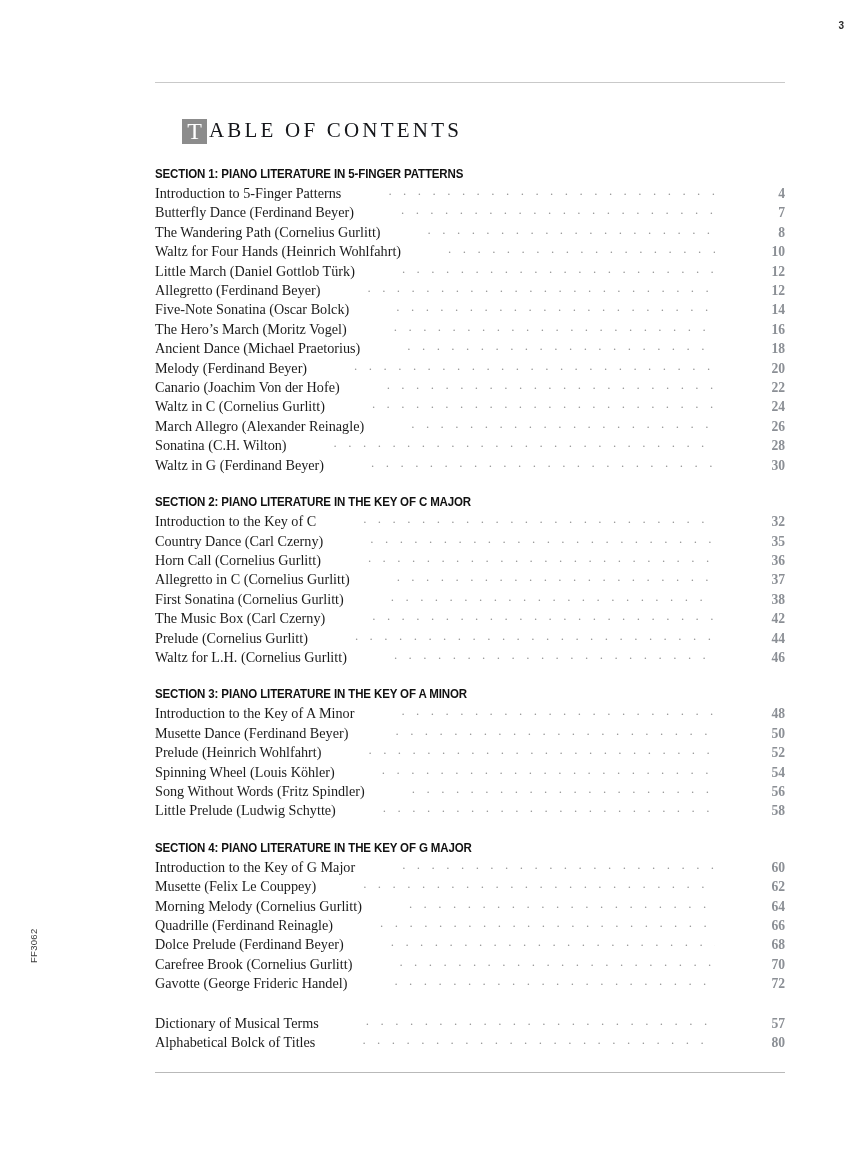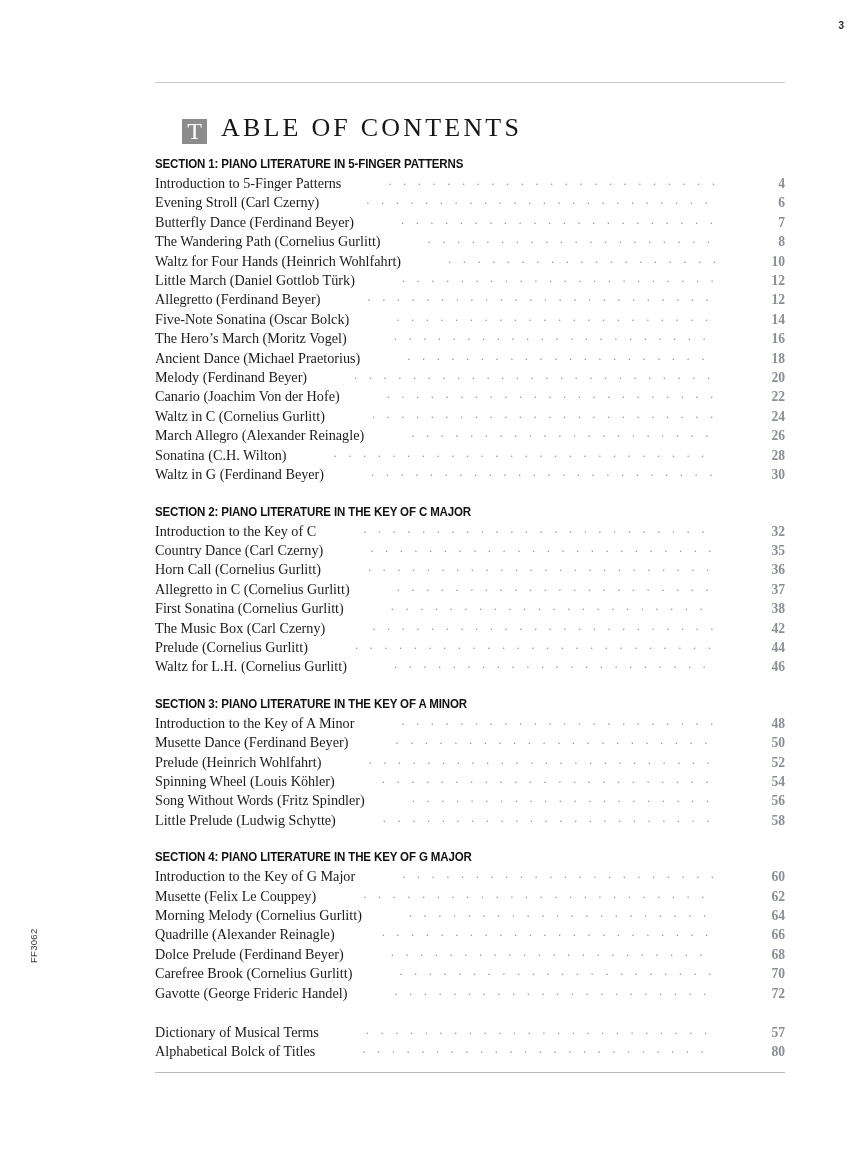--- a/index.html
+++ b/index.html
@@ -85,30 +85,30 @@
     width: 25px;
     height: 25px;
     line-height: 25px;
     text-align: center;
     font-size: 24px;
     font-family: "Liberation Serif", "DejaVu Serif", serif;
     position: relative;
     top: 1px;
   }
   .title-rest {
-    font-size: 26px;
+    font-size: 21px;
     letter-spacing: 3.2px;
-    padding-left: 14px;
+    padding-left: 2px;
     color: #15161a;
     white-space: nowrap;
   }
 
   
   .toc {
-    margin-top: 14px;
+    margin-top: 24px;
   }
   .section {
     margin-bottom: 20px;
   }
   .section:last-of-type { margin-bottom: 0; }
 
   .section-heading {
     font-family: "Liberation Sans Narrow", "Liberation Sans", "DejaVu Sans Condensed", "DejaVu Sans", sans-serif;
     font-weight: bold;
     font-size: 12.4px;
@@ -179,25 +179,20 @@
 
     <div class="toc">
         <div class="section">
           <div class="section-heading">SECTION 1: PIANO LITERATURE IN 5-FINGER PATTERNS</div>
           <div class="entry">
             <span class="entry-title">Introduction to 5-Finger Patterns</span>
             <span class="entry-leader"></span>
             <span class="entry-page">4</span>
           </div>
           <div class="entry">
-            <span class="entry-title">Evening Stroll (Carl Czerny)</span>
-            <span class="entry-leader"></span>
-            <span class="entry-page">6</span>
-          </div>
-          <div class="entry">
             <span class="entry-title">Butterfly Dance (Ferdinand Beyer)</span>
             <span class="entry-leader"></span>
             <span class="entry-page">7</span>
           </div>
           <div class="entry">
             <span class="entry-title">The Wandering Path (Cornelius Gurlitt)</span>
             <span class="entry-leader"></span>
             <span class="entry-page">8</span>
           </div>
           <div class="entry">
@@ -348,21 +343,21 @@
             <span class="entry-title">Musette (Felix Le Couppey)</span>
             <span class="entry-leader"></span>
             <span class="entry-page">62</span>
           </div>
           <div class="entry">
             <span class="entry-title">Morning Melody (Cornelius Gurlitt)</span>
             <span class="entry-leader"></span>
             <span class="entry-page">64</span>
           </div>
           <div class="entry">
-            <span class="entry-title">Quadrille (Alexander Reinagle)</span>
+            <span class="entry-title">Quadrille (Ferdinand Reinagle)</span>
             <span class="entry-leader"></span>
             <span class="entry-page">66</span>
           </div>
           <div class="entry">
             <span class="entry-title">Dolce Prelude (Ferdinand Beyer)</span>
             <span class="entry-leader"></span>
             <span class="entry-page">68</span>
           </div>
           <div class="entry">
             <span class="entry-title">Carefree Brook (Cornelius Gurlitt)</span>

